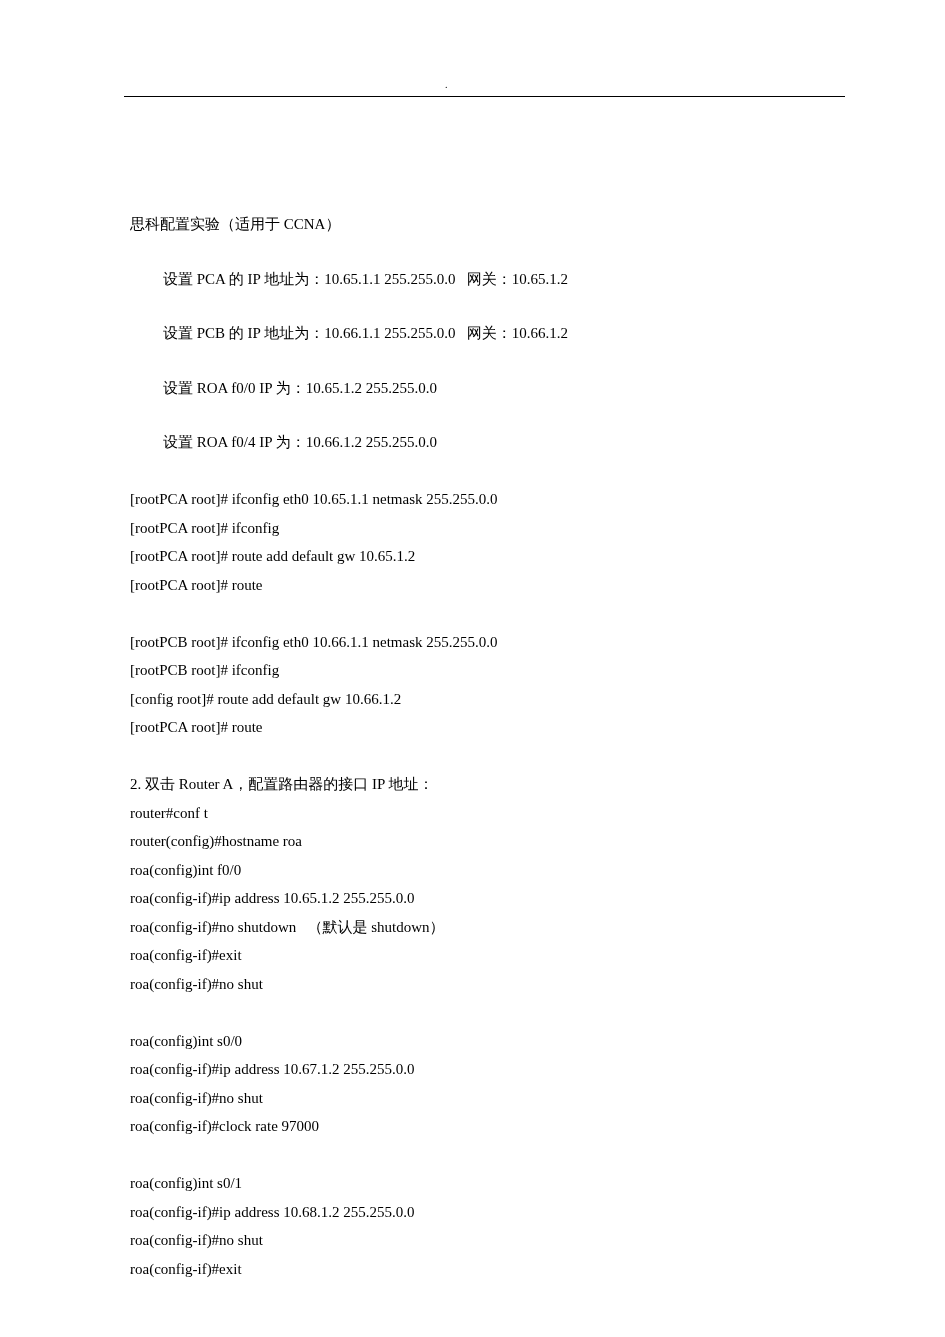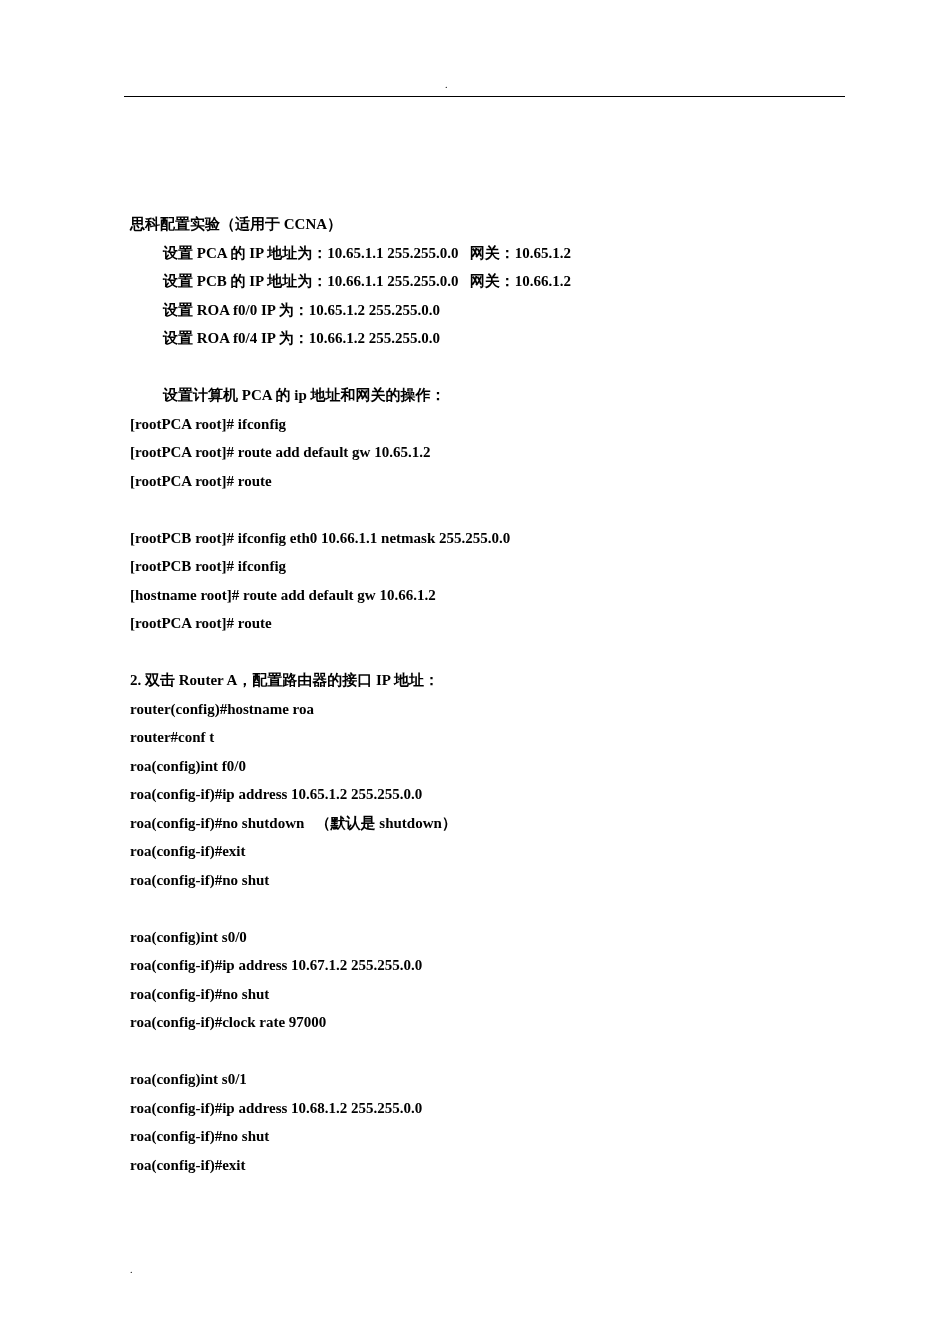--- a/index.html
+++ b/index.html
@@ -32,56 +32,56 @@
       position: absolute;
       left: 124px;
       right: 100px;
       top: 96px;
       border: none;
       border-top: 1px solid #000;
     }
     .content {
       padding: 150px 100px 0 130px;
     }
-    .line { white-space: pre; font-weight: bold; }
-    .indent1 { padding-left: 2.2em; }
+    .line { white-space: pre; }
+    .indent1 { padding-left: 2.2em; margin-top: 26px; }
     .blank { height: 1.9em; }
   </style>
 </head>
 <body>
 
 <div class="page">
   <span class="dot-top">.</span>
   <hr class="hr-top">
   <span class="dot-bottom">.</span>
 
   <div class="content">
     <div class="line">思科配置实验（适用于 CCNA）</div>
 
     <div class="line indent1">设置 PCA 的 IP 地址为：10.65.1.1 255.255.0.0   网关：10.65.1.2</div>
     <div class="line indent1">设置 PCB 的 IP 地址为：10.66.1.1 255.255.0.0   网关：10.66.1.2</div>
     <div class="line indent1">设置 ROA f0/0 IP 为：10.65.1.2 255.255.0.0</div>
     <div class="line indent1">设置 ROA f0/4 IP 为：10.66.1.2 255.255.0.0</div>
 
     <div class="blank"></div>
-    <div class="line indent1">设置计算机 PCA 的 ip 地址和网关的操作：</div>
+    <div class="line">[rootPCA root]# ifconfig eth0 10.65.1.1 netmask 255.255.0.0</div>
     <div class="line">[rootPCA root]# ifconfig</div>
     <div class="line">[rootPCA root]# route add default gw 10.65.1.2</div>
     <div class="line">[rootPCA root]# route</div>
 
     <div class="blank"></div>
     <div class="line">[rootPCB root]# ifconfig eth0 10.66.1.1 netmask 255.255.0.0</div>
     <div class="line">[rootPCB root]# ifconfig</div>
-    <div class="line">[hostname root]# route add default gw 10.66.1.2</div>
+    <div class="line">[config root]# route add default gw 10.66.1.2</div>
     <div class="line">[rootPCA root]# route</div>
 
     <div class="blank"></div>
     <div class="line">2. 双击 Router A，配置路由器的接口 IP 地址：</div>
+    <div class="line">router#conf t</div>
     <div class="line">router(config)#hostname roa</div>
-    <div class="line">router#conf t</div>
     <div class="line">roa(config)int f0/0</div>
     <div class="line">roa(config-if)#ip address 10.65.1.2 255.255.0.0</div>
     <div class="line">roa(config-if)#no shutdown   （默认是 shutdown）</div>
     <div class="line">roa(config-if)#exit</div>
     <div class="line">roa(config-if)#no shut</div>
 
     <div class="blank"></div>
     <div class="line">roa(config)int s0/0</div>
     <div class="line">roa(config-if)#ip address 10.67.1.2 255.255.0.0</div>
     <div class="line">roa(config-if)#no shut</div>

